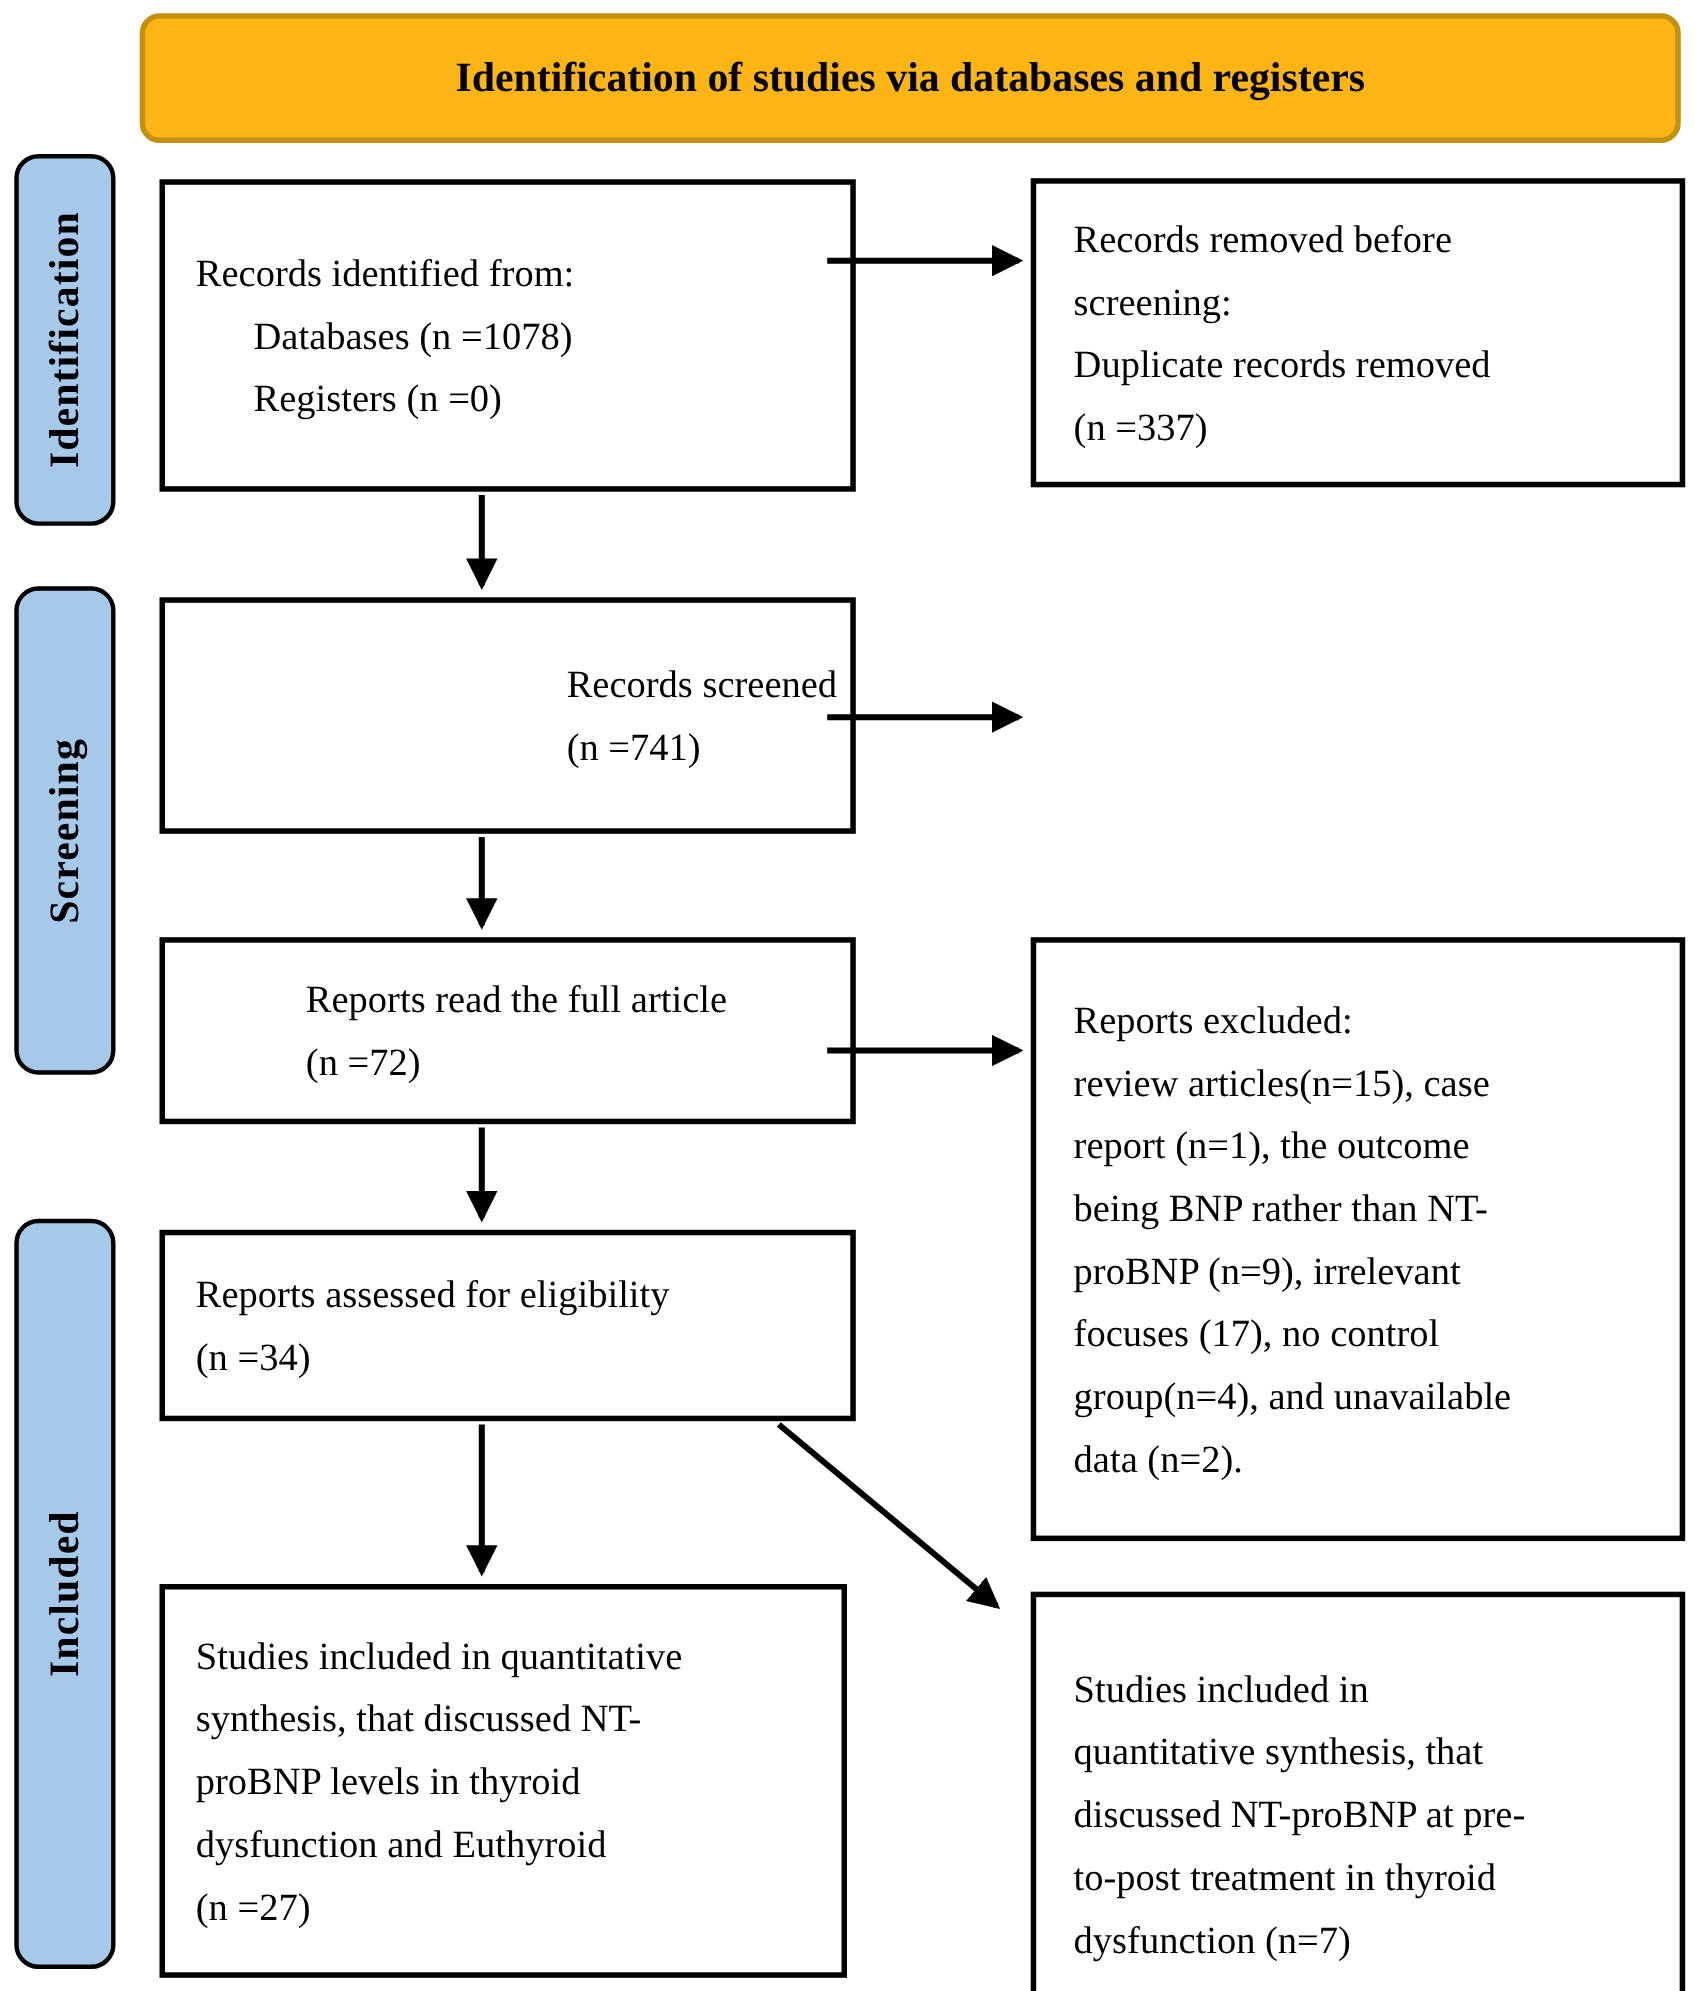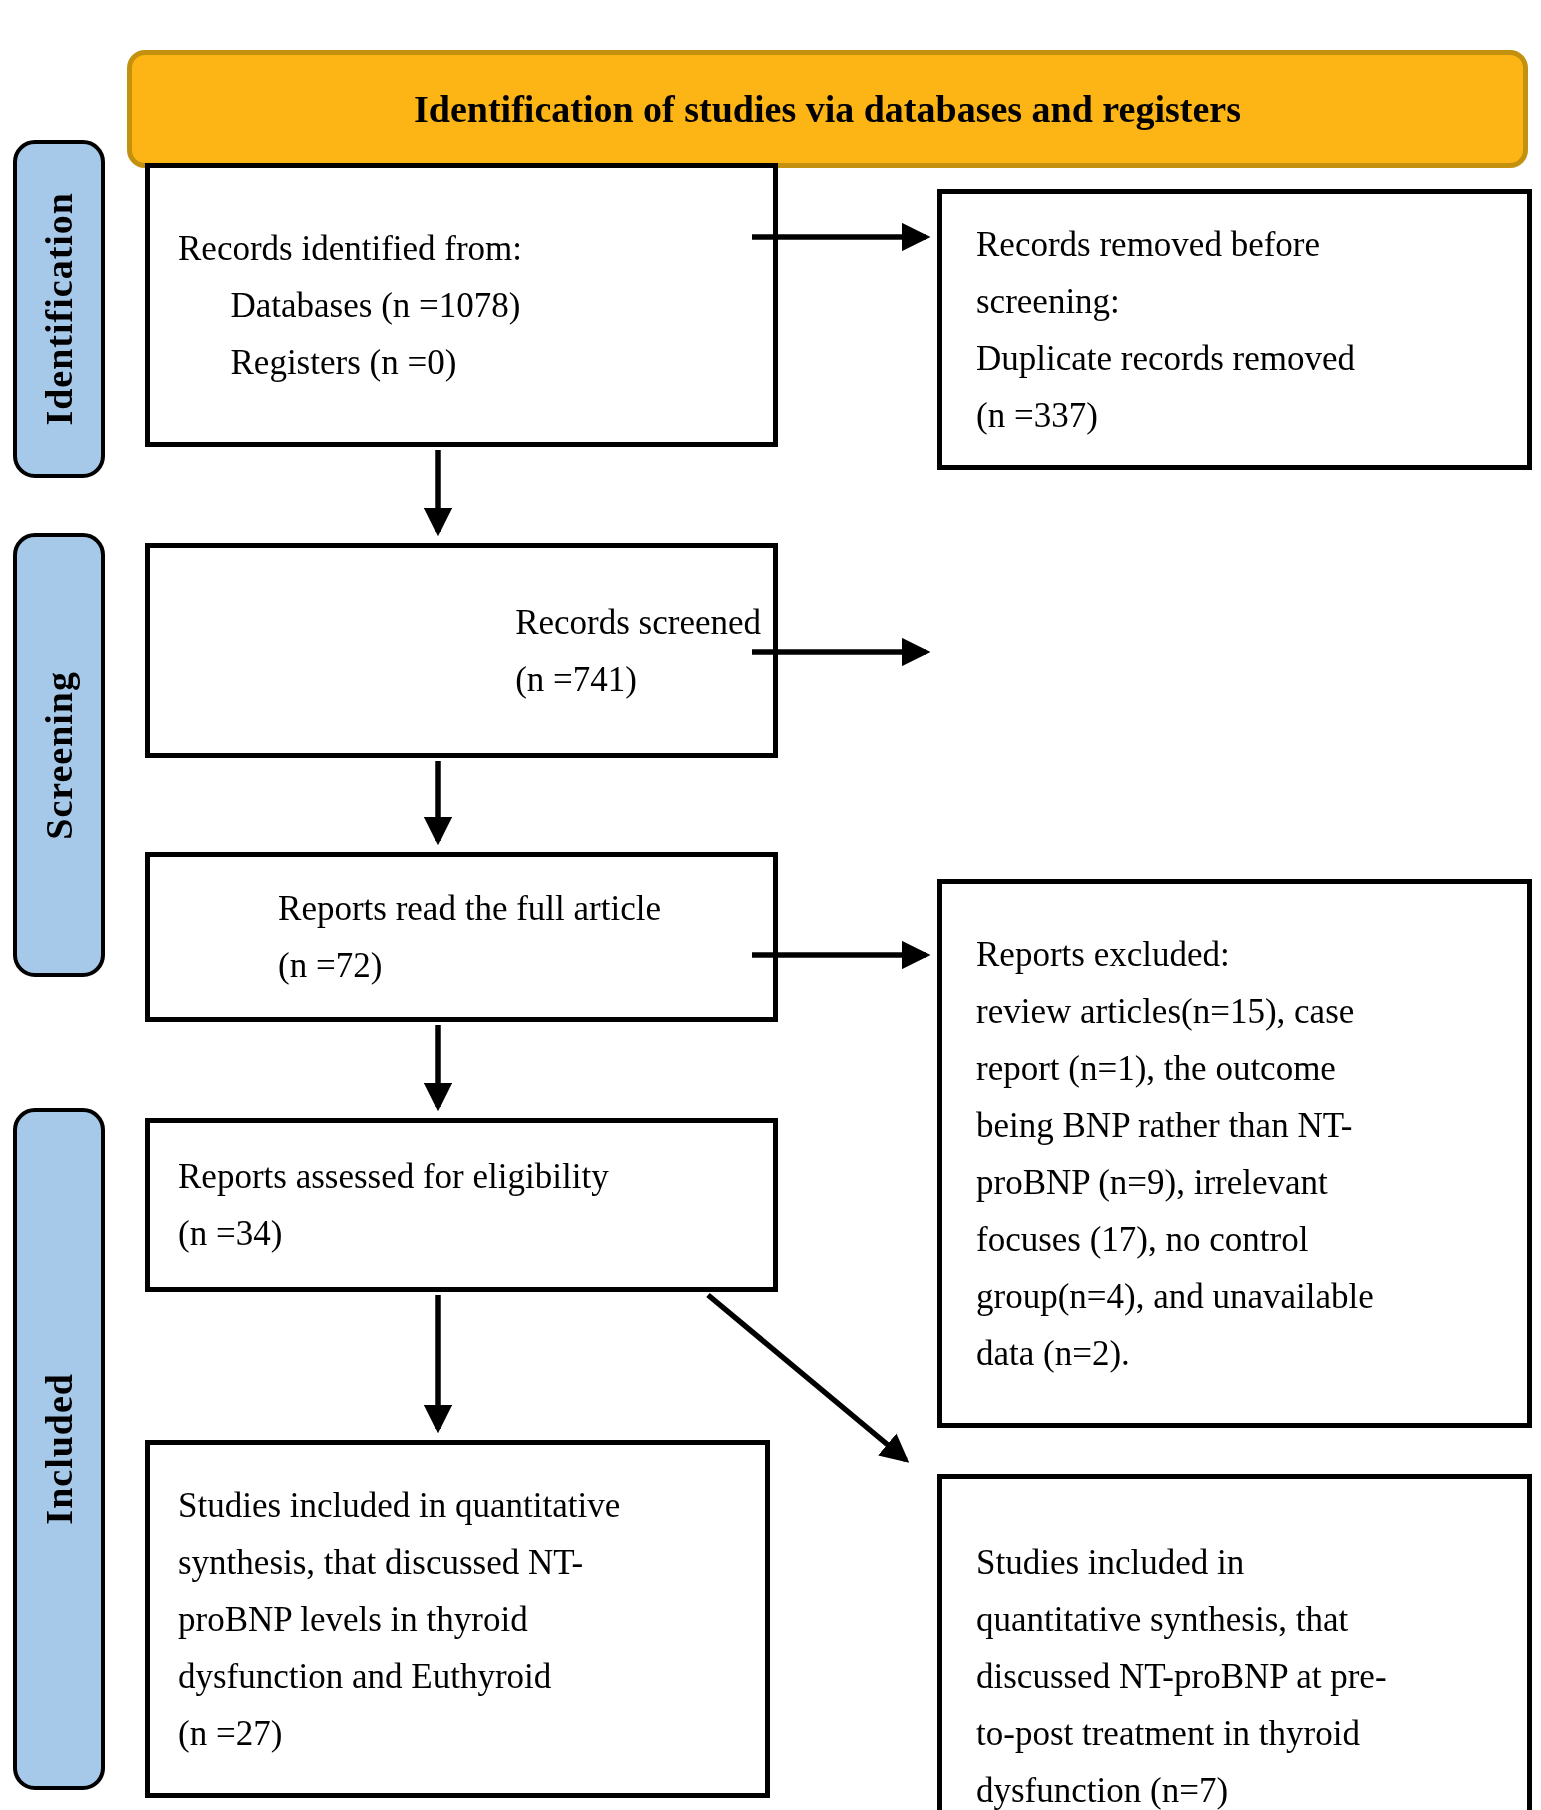--- a/index.html
+++ b/index.html
@@ -19,21 +19,21 @@
   }
   
   .banner{
     position:absolute;
     left:127px; top:12px; width:1401px; height:118px;
     background:var(--banner-bg);
     border:5px solid var(--banner-border);
     border-radius:18px;
     box-sizing:border-box;
     display:flex; align-items:center; justify-content:center;
-    font-weight:bold; font-size:38px;margin-top:38px;
+    font-weight:bold; font-size:38px;
   }
   
   .stage{
     position:absolute;
     left:13px; width:92px;
     background:var(--stage-bg);
     border:4px solid #000;
     border-radius:22px;
     box-sizing:border-box;
     display:flex; align-items:center; justify-content:center;
@@ -52,21 +52,21 @@
   .box{
     position:absolute;
     background:#ffffff;
     border:5px solid #000;
     box-sizing:border-box;
     display:flex; flex-direction:column; justify-content:center;
     font-size:35px; line-height:57px;
   }
   .box .box-text{ white-space:pre-wrap; }
   .col-left{ left:145px; width:633px; padding:8px 12px 8px 28px; }
-  .col-right{ left:937px; width:595px; padding:8px 24px 8px 34px;margin-top:27px; }
+  .col-right{ left:937px; width:595px; padding:8px 24px 8px 34px; }
   .b1{ top:163px;  height:284px; }
   .b2{ top:543px;  height:215px;align-items:flex-end; }
   .b3{ top:852px;  height:170px;align-items:center; }
   .b4{ top:1118px; height:174px; }
   .b5{ top:1440px; height:358px; width:625px; }
   .r1{ top:162px;  height:281px; }
   .r2{ top:505px;  height:296px; }
   .r3{ top:852px;  height:549px; }
   .r4{ top:1447px; height:404px; }
   

